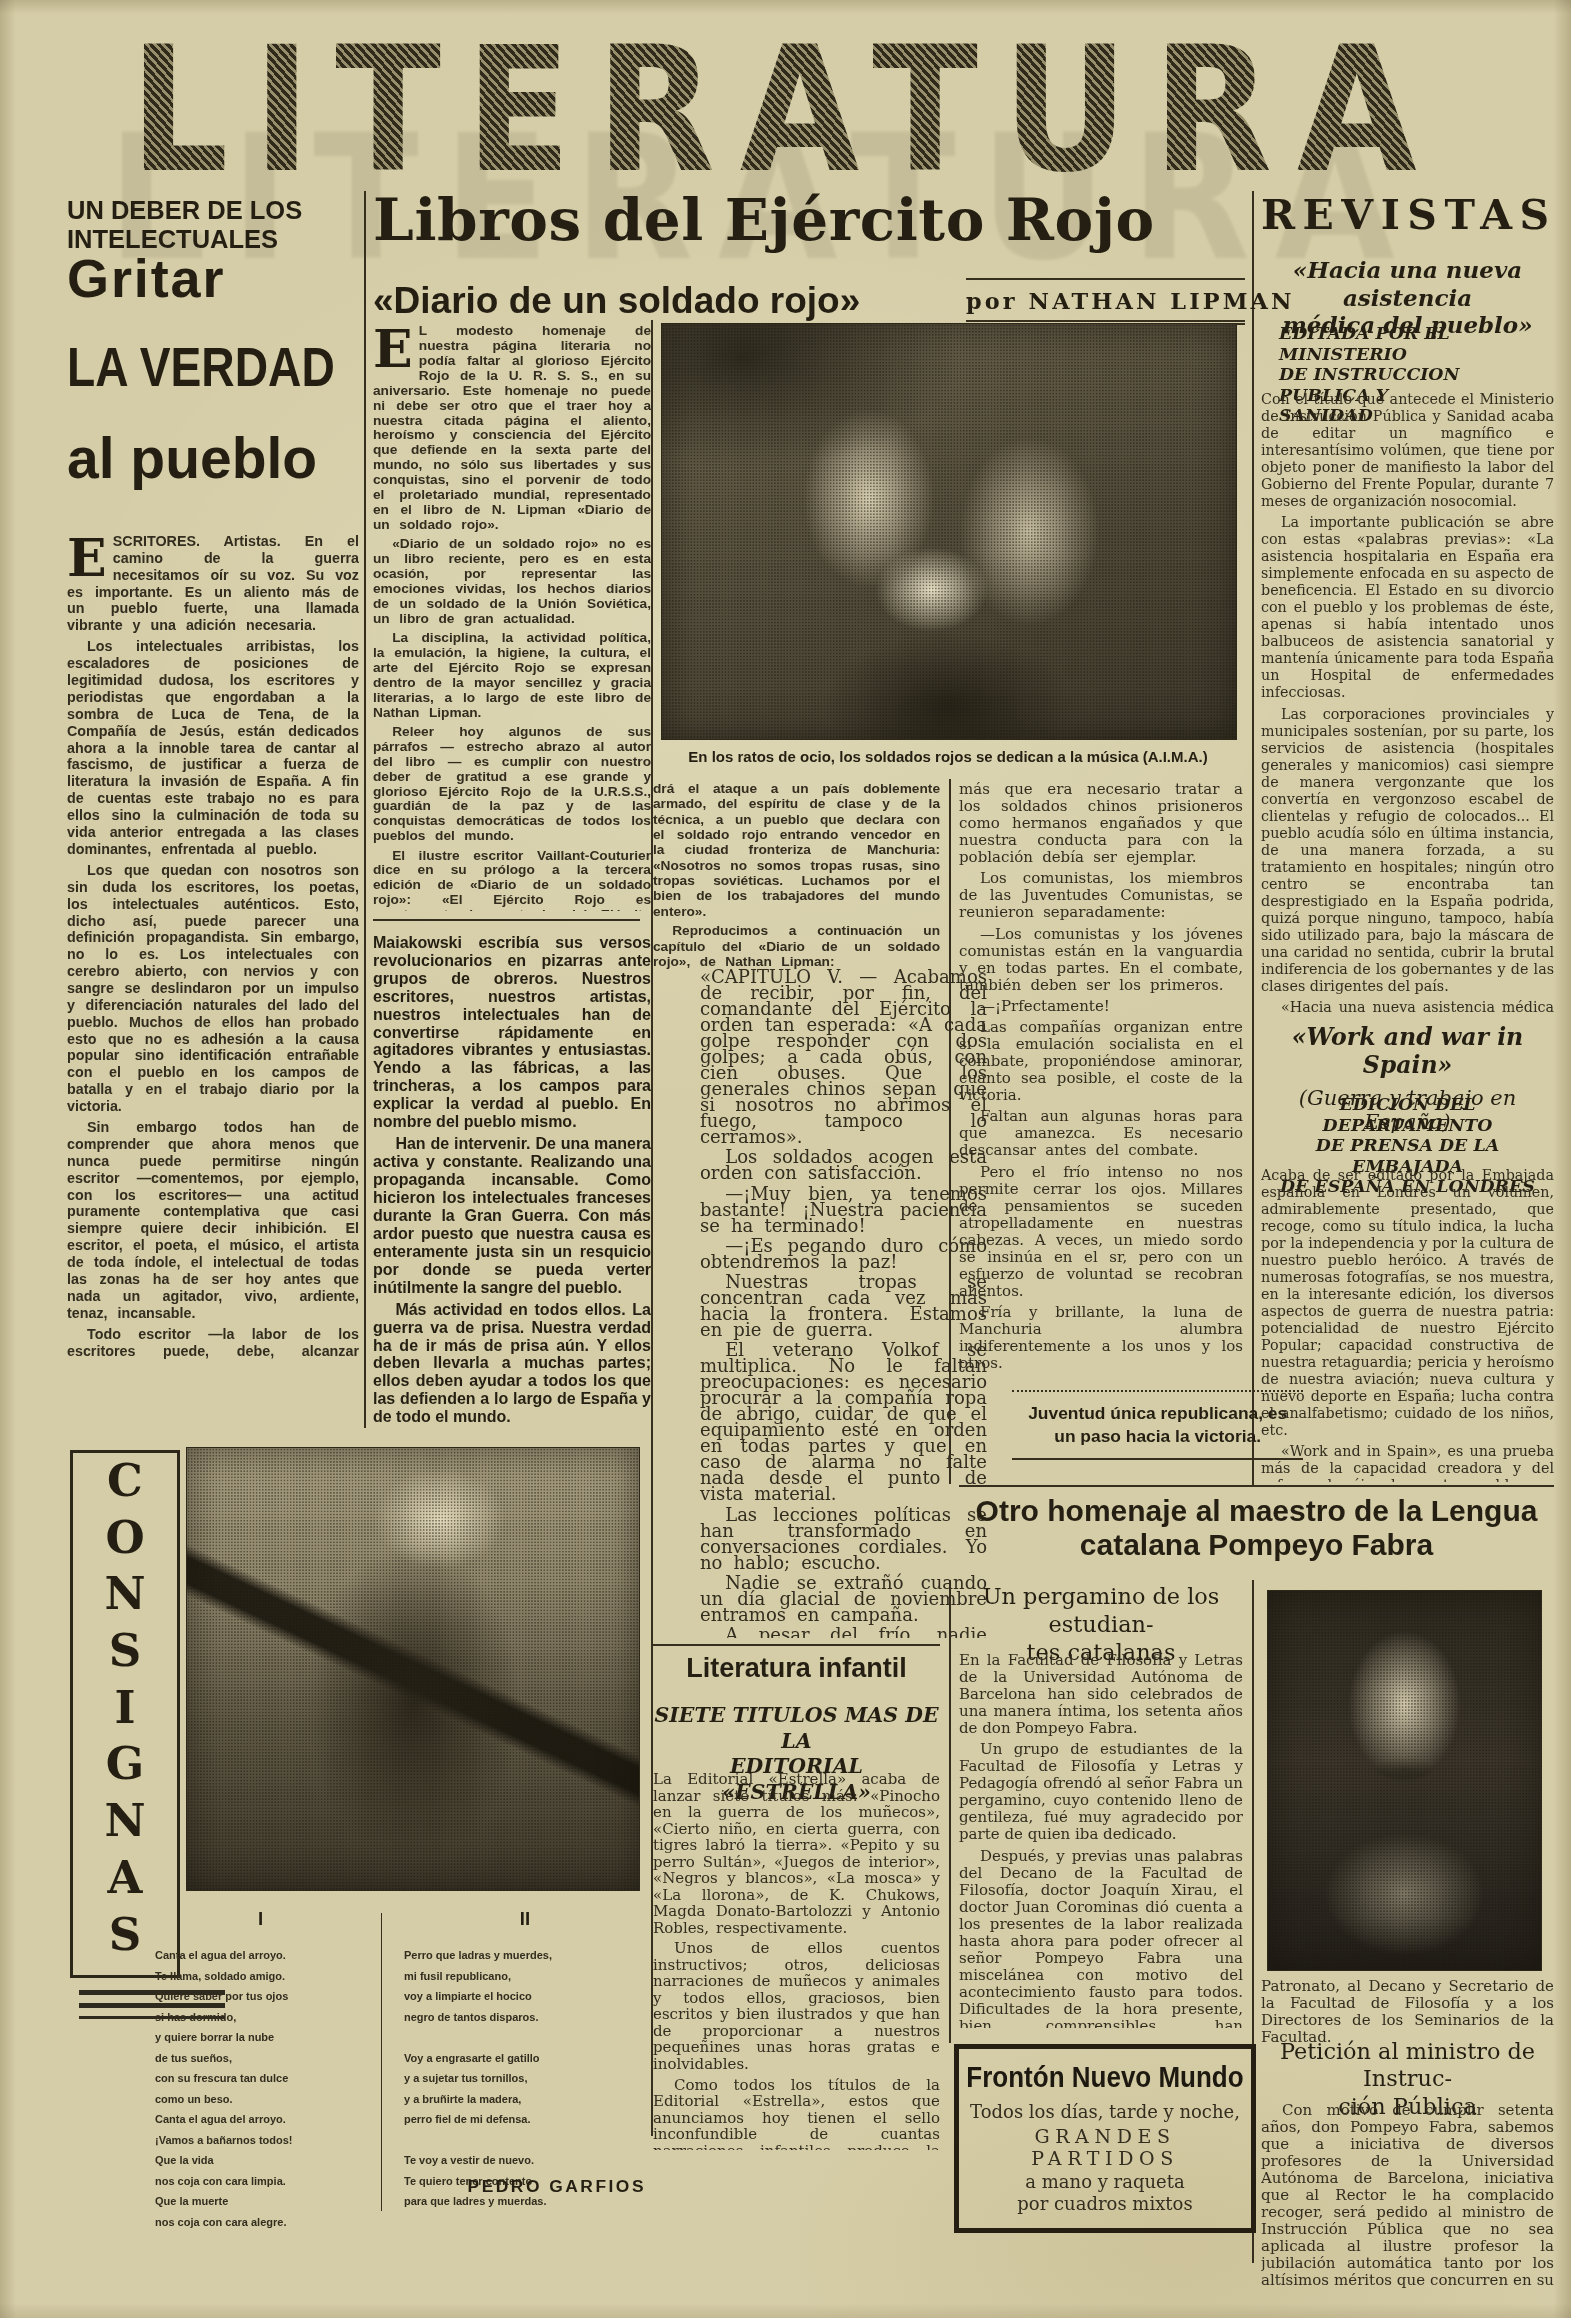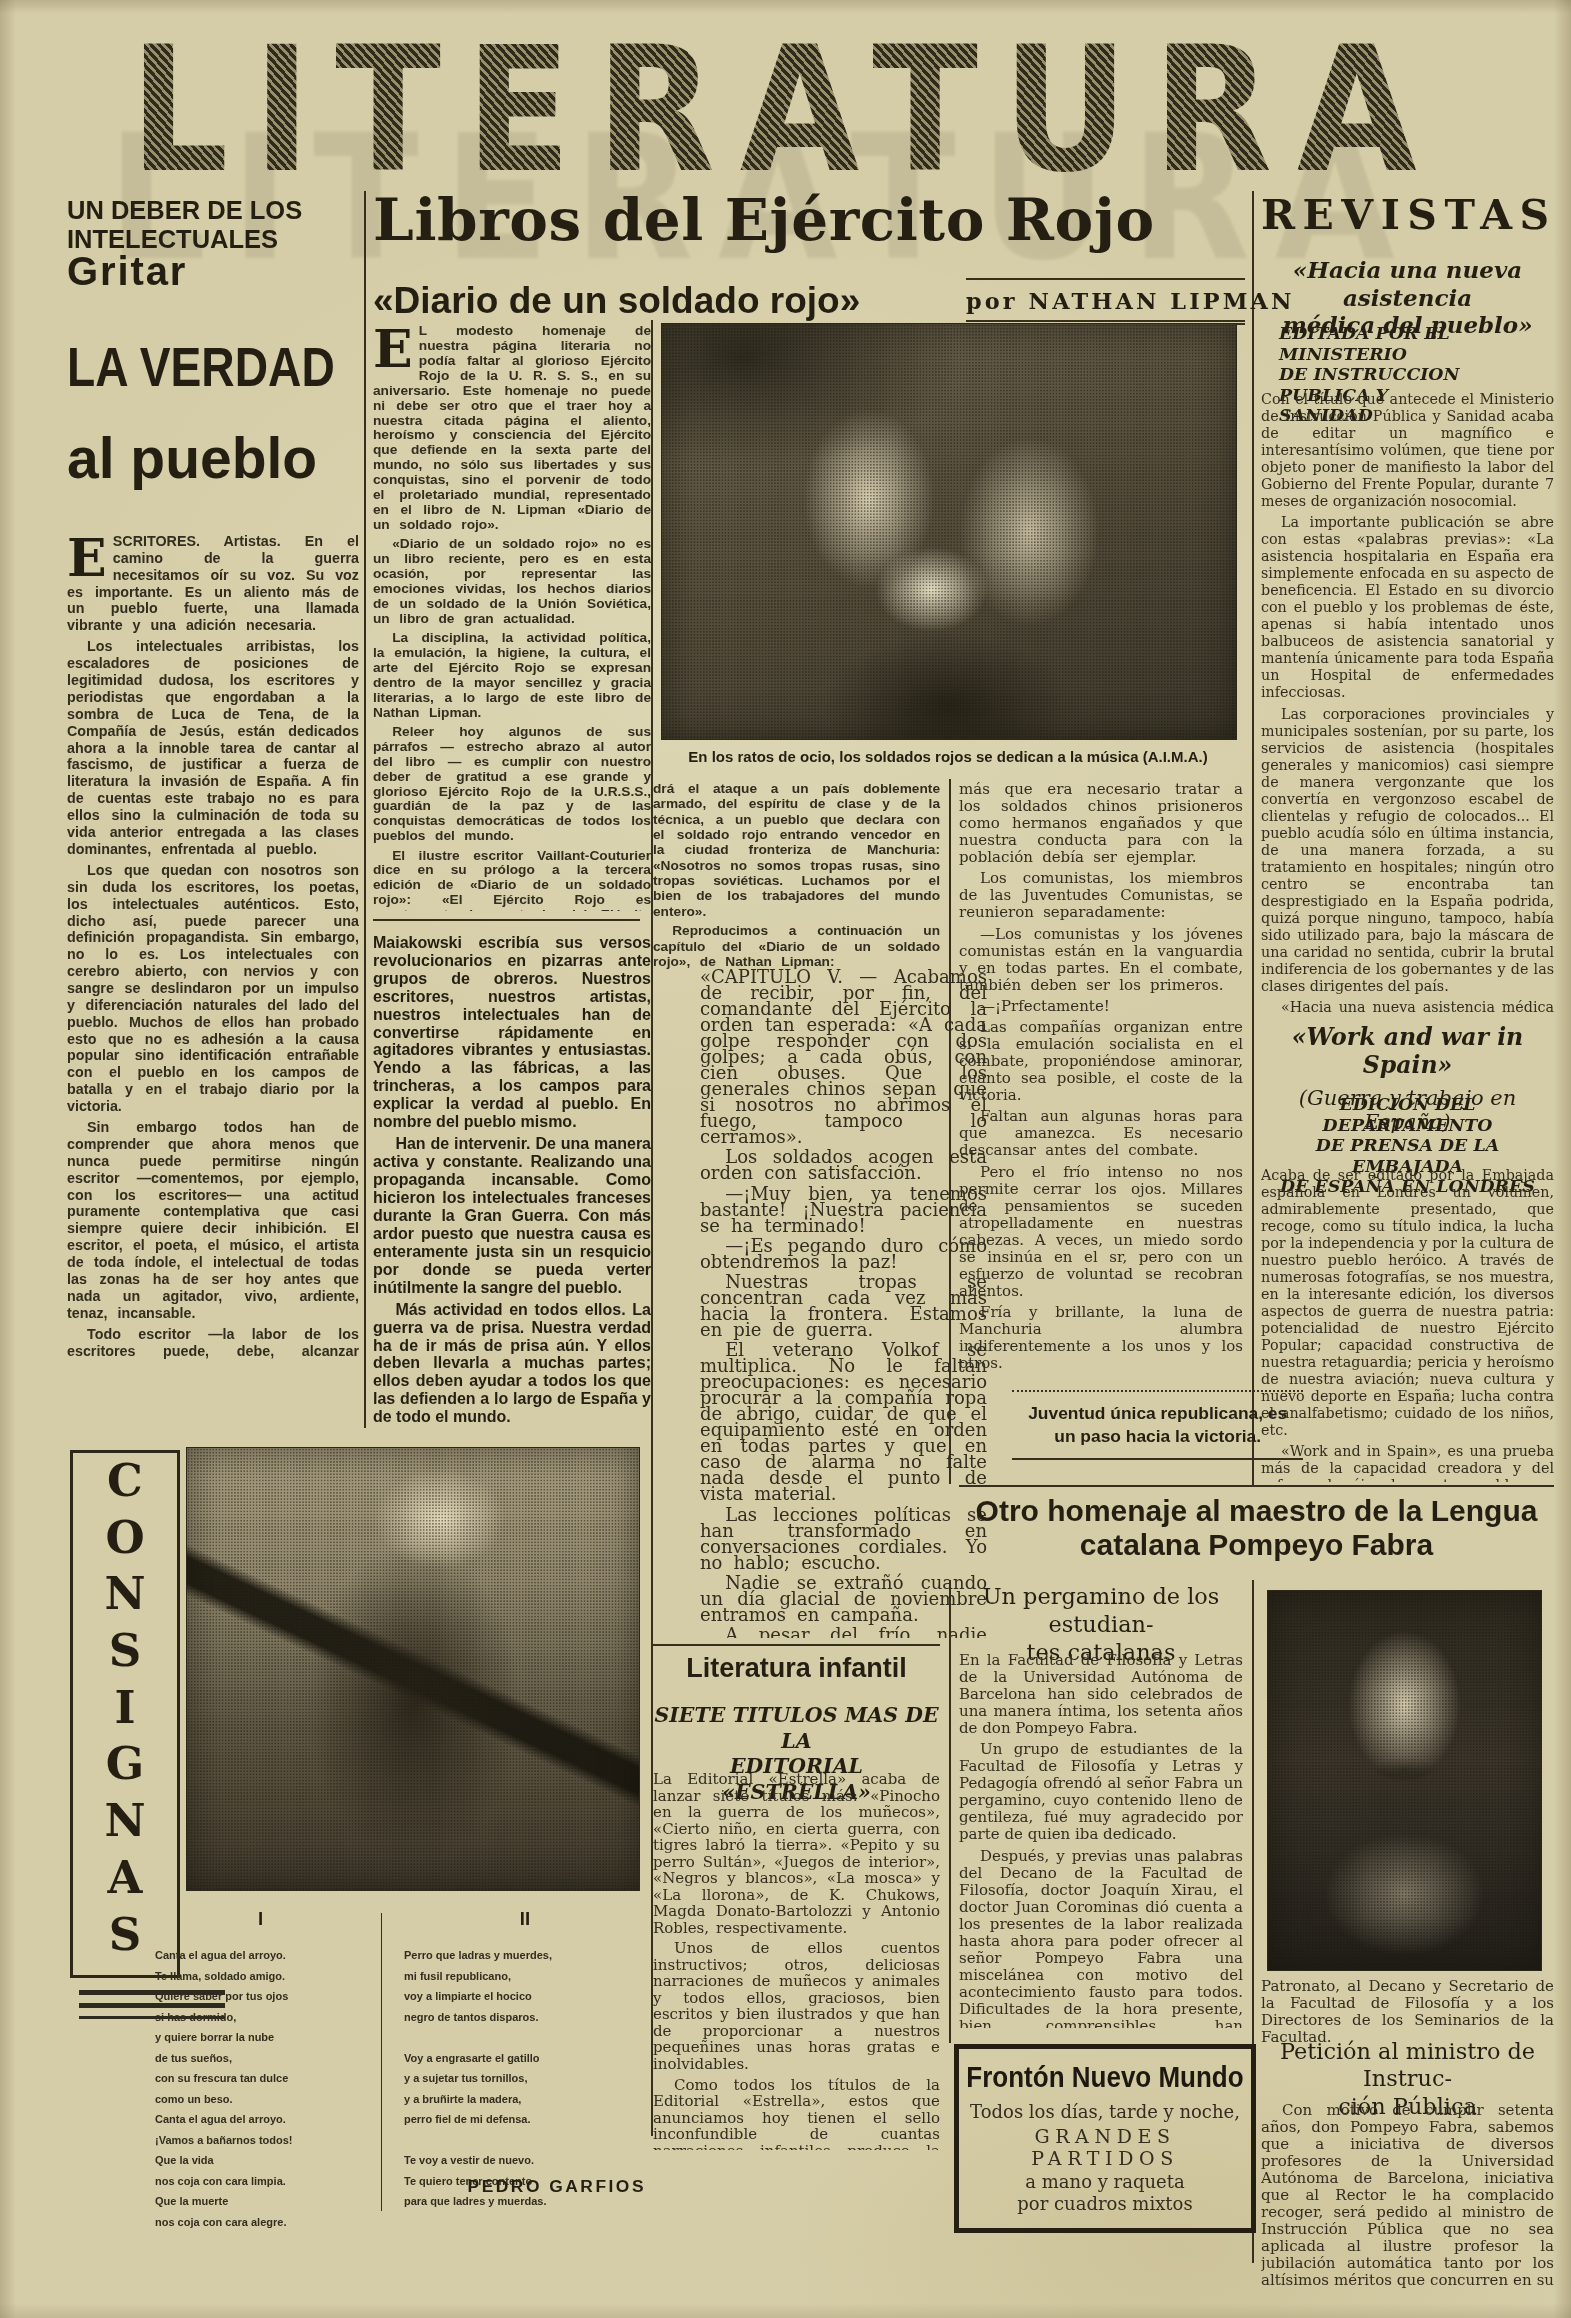--- a/index.html
+++ b/index.html
@@ -58,21 +58,21 @@
 <body>
 
 <div class="page">
 
   <div class="abs masthead ghost" style="left:37px;top:112px;width:1453px;">LITERATURA</div>
 
   <div class="abs masthead" style="left:59px;top:23.6px;width:1453px;">LITERATURA</div>
 
   <div class="abs sansb pre" style="left:67px;top:196px;width:292px;font-size:25.5px;line-height:1.12;color:#241f12;">UN DEBER DE LOS
 INTELECTUALES</div>
-  <div class="abs sansb" style="left:67px;top:251px;font-size:40px;line-height:1;color:#241f12;letter-spacing:1.9px;">Gritar</div>
+  <div class="abs sansb" style="left:67px;top:251px;font-size:54px;line-height:1;color:#241f12;letter-spacing:1.9px;">Gritar</div>
   <div class="abs sansb" style="left:67px;top:340px;font-size:55px;line-height:1;color:#241f12;white-space:nowrap;transform:scaleX(.84);transform-origin:left;">LA VERDAD</div>
   <div class="abs sansb" style="left:67px;top:430px;font-size:57px;line-height:1;color:#241f12;">al pueblo</div>
   <div class="abs sansb just loose body-col clip" style="left:67px;top:533px;width:292px;height:828px;font-size:14.3px;line-height:1.18;">
     <p class="ni"><span class="dropcap">E</span><span>SCRITORES. Artistas. En el camino de la guerra necesitamos oír su voz. Su voz es importante. Es un aliento más de un pueblo fuerte, una llamada vibrante y una adición necesaria.</span></p>
     <p>Los intelectuales arribistas, los escaladores de posiciones de legitimidad dudosa, los escritores y periodistas que engordaban a la sombra de Luca de Tena, de la Compañía de Jesús, están dedicados ahora a la innoble tarea de cantar al fascismo, de justificar a fuerza de literatura la invasión de España. A fin de cuentas este trabajo no es para ellos sino la culminación de toda su vida anterior entregada a las clases dominantes, enfrentada al pueblo.</p>
     <p>Los que quedan con nosotros son sin duda los escritores, los poetas, los intelectuales auténticos. Esto, dicho así, puede parecer una definición propagandista. Sin embargo, no lo es. Los intelectuales con cerebro abierto, con nervios y con sangre se deslindaron por un impulso y diferenciación naturales del lado del pueblo. Muchos de ellos han probado esto que no es adhesión a la causa popular sino identificación entrañable con el pueblo en los campos de batalla y en el trabajo diario por la victoria.</p>
     <p>Sin embargo todos han de comprender que ahora menos que nunca puede permitirse ningún escritor —comentemos, por ejemplo, con los escritores— una actitud puramente contemplativa que casi siempre quiere decir inhibición. El escritor, el poeta, el músico, el artista de toda índole, el intelectual de todas las zonas ha de ser hoy antes que nada un agitador, vivo, ardiente, tenaz, incansable.</p>
     <p>Todo escritor —la labor de los escritores puede, debe, alcanzar amplitud y frutos que hasta ahora no ha conseguido— ha de tener en cuenta que la pluma vale tanto como una ametralladora.</p>
 
   </div>

